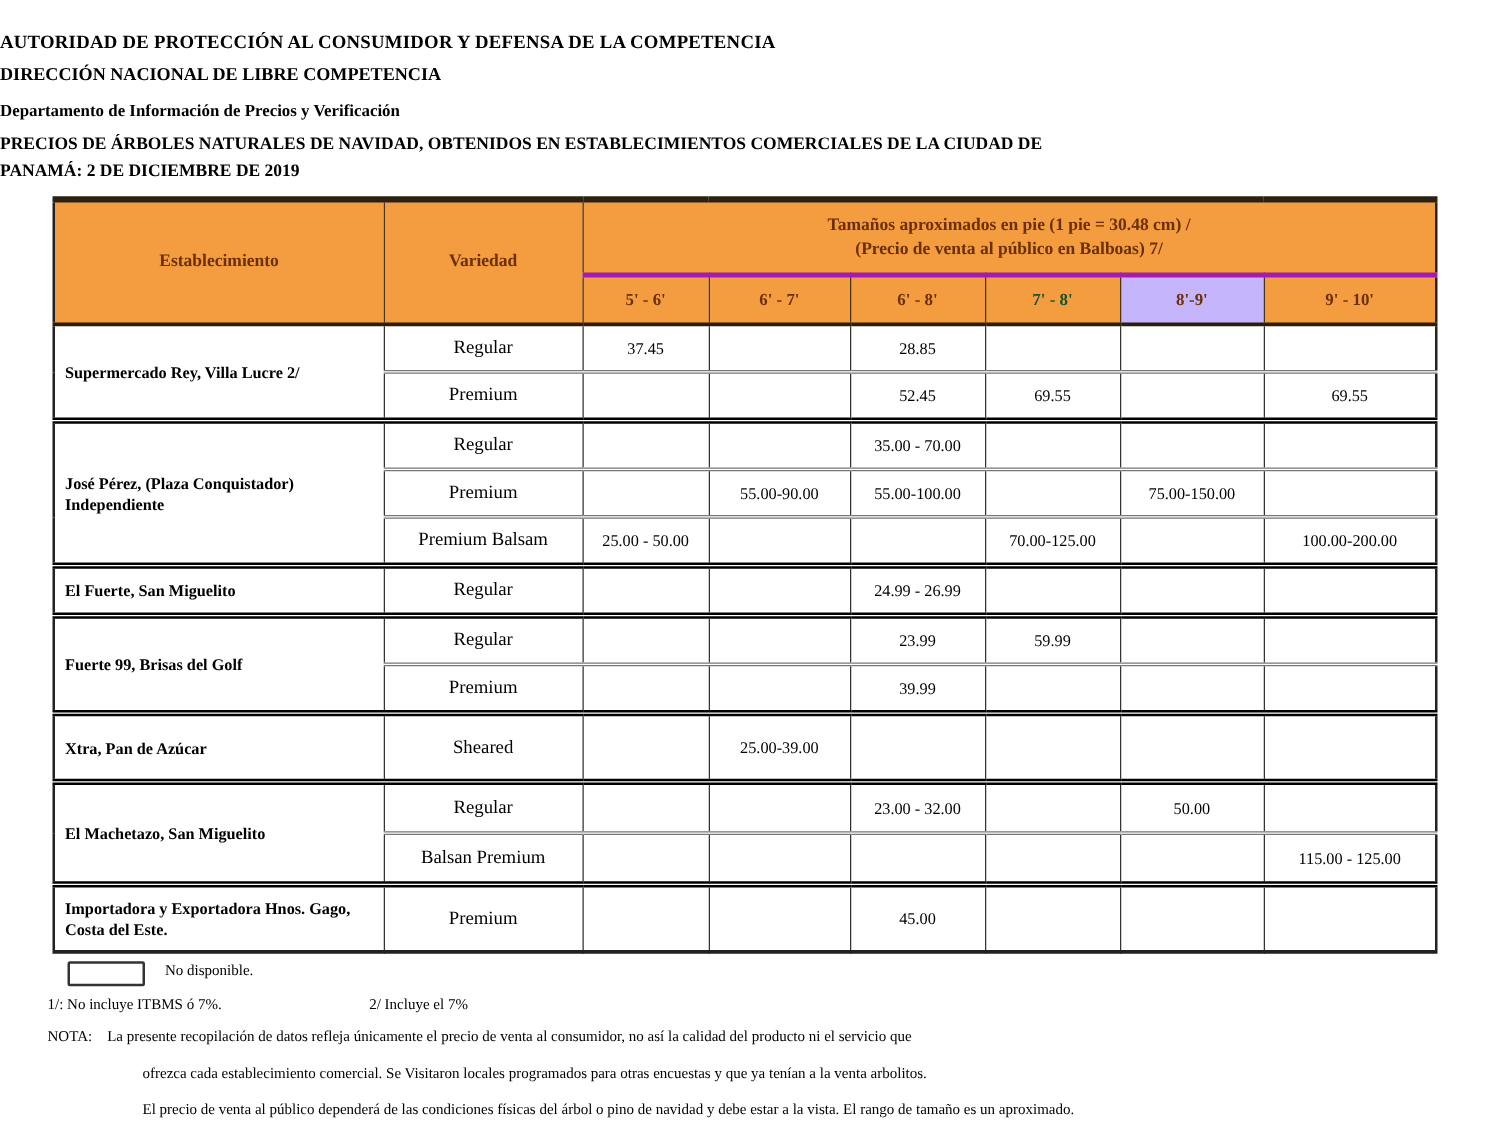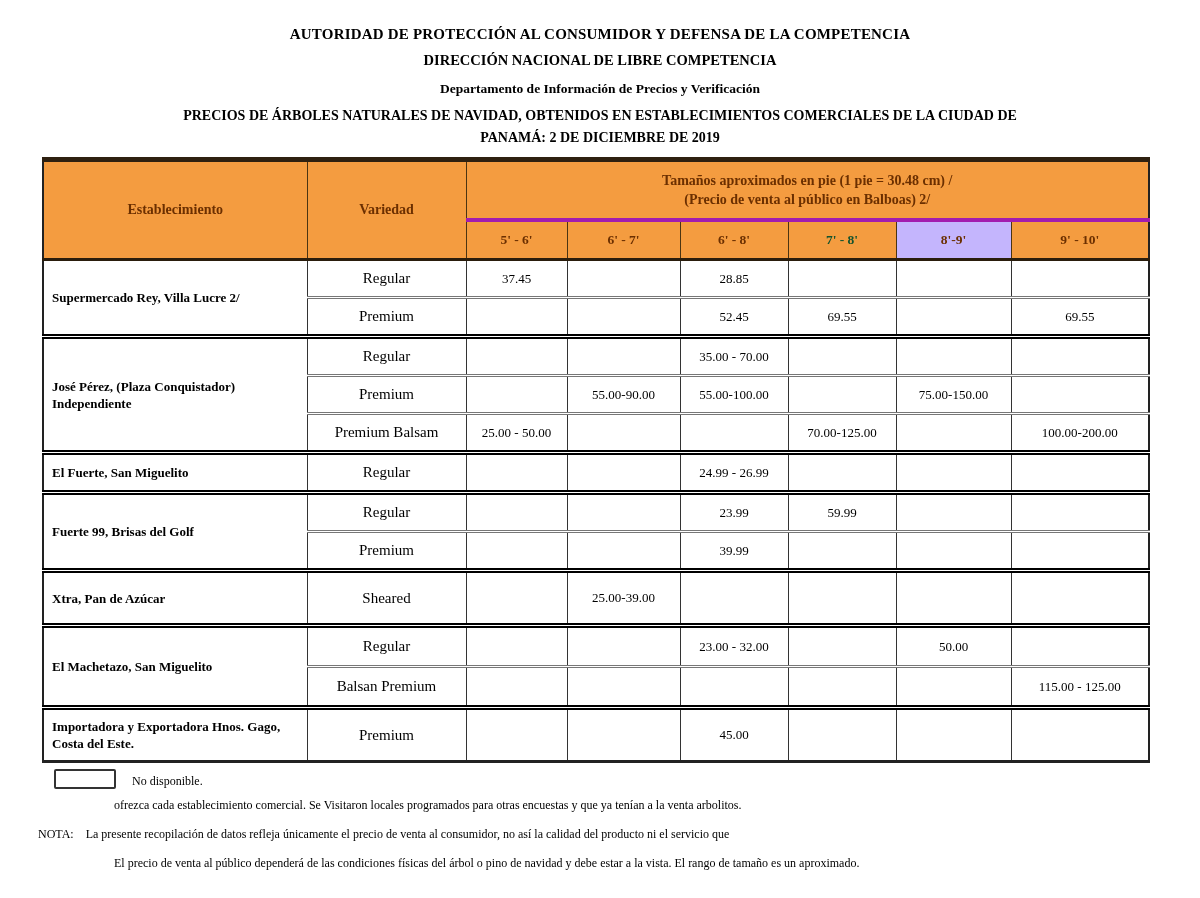--- a/index.html
+++ b/index.html
@@ -3,21 +3,21 @@
 <meta charset="utf-8">
 <style>
   html, body {
     margin: 0; padding: 0;
     width: 1200px; height: 898px;
     background: #ffffff;
     overflow: hidden;
     font-family: "Liberation Serif", serif;
     color: #000;
   }
-  .titles { padding-top: 26px; text-align: center; font-family: Liberation Serif, serif; }
+  .titles { padding-top: 26px; text-align: left; font-family: Liberation Serif, serif; }
   .t1 { font-size: 15px;   font-weight: bold; letter-spacing: 0.2px; margin-bottom: 9px; }
   .t2 { font-size: 14.5px; font-weight: bold; margin-bottom: 12px; }
   .t3 { font-size: 13.5px; font-weight: bold; margin-bottom: 8px; }
   .t4 { font-size: 14px;   font-weight: bold; line-height: 22px; }
 
   table.price-table {
     margin: 8px 0 0 42px;
     width: 1106px;
     border-collapse: collapse;
     table-layout: fixed;
@@ -60,21 +60,21 @@
     font-weight: bold;
     font-size: 13px;
     line-height: 17px;
   }
   td.var { font-weight: normal; font-size: 15px; }
   tr.group-start td { border-top: 5px double #000; }
   tr.sub-row td { border-top: 3px double #777; }
   tbody tr:nth-child(9) td, tbody tr:nth-child(12) td { height: 50px; }
   tbody tr:nth-child(10) td, tbody tr:nth-child(11) td { height: 37px; }
 
-  .legend { margin: 6px 0 0 54px; display: flex; align-items: flex-end; }
+  .legend { margin: 6px 0 0 54px; display: flex; align-items: flex-start; }
   .swatch {
     width: 58px; height: 16px;
     border: 2px solid #333;
     border-radius: 2px;
     background: #fff;
   }
   .legend-label { font-size: 12px; margin-left: 16px; }
 
   .footnotes { margin: 7px 0 0 38px; font-size: 12px; }
   .fn-row { display: flex; margin-bottom: 9px; }
@@ -106,21 +106,21 @@
       <col style="width:108px">
     <col style="width:115px">
       <col style="width:138px">
   </colgroup>
   <thead>
     <tr class="top-row">
       <th class="est-h" rowspan="2" style="background: rgb(244, 156, 64); color: rgb(107, 47, 0);">Establecimiento</th>
       <th class="var-h" rowspan="2" style="background: rgb(244, 156, 64); color: rgb(107, 47, 0);">Variedad</th>
       <th class="span-h" colspan="6" style="background: rgb(244, 156, 64); color: rgb(107, 47, 0);">
         <div>Tamaños aproximados en pie  (1 pie = 30.48 cm)  /</div>
-        <div>(Precio de venta al público en Balboas)  2/</div>
+        <div>(Precio de venta al público en Balboas)  7/</div>
       </th>
     </tr>
     <tr class="sizes">
       <th style="background: rgb(244, 156, 64); color: rgb(107, 47, 0);">5' - 6'</th>
       <th style="background: rgb(244, 156, 64); color: rgb(107, 47, 0);">6' - 7'</th>
       <th style="background: rgb(244, 156, 64); color: rgb(107, 47, 0);">6' - 8'</th>
       <th style="background: rgb(244, 156, 64); color: #14532d;">7' - 8'</th>
       <th style="background: #c4b5fd; color: rgb(107, 47, 0);">8'-9'</th>
       <th style="background: rgb(244, 156, 64); color: rgb(107, 47, 0);">9' - 10'</th>
     </tr>
@@ -243,19 +243,23 @@
       </tr>
     </tbody>
 </table>
 
 <div class="legend">
   <div class="swatch"></div>
   <div class="legend-label">No disponible.</div>
 </div>
 
 <div class="footnotes">
-  <div class="nota-line nota-cont">ofrezca cada establecimiento  comercial.  Se Visitaron locales programados para otras encuestas y que ya tenían a la venta arbolitos.</div>
+  <div class="fn-row">
+    <span class="fn1">1/: No incluye ITBMS ó 7%.</span>
+    <span class="fn2">2/ Incluye el 7%</span>
+  </div>
   <div class="nota-line nota-first">
     <span class="nota-label">NOTA:</span><span class="nota-text">La presente recopilación de datos  refleja únicamente el precio de venta al consumidor, no así la calidad del producto ni el servicio que</span>
   </div>
+  <div class="nota-line nota-cont">ofrezca cada establecimiento  comercial.  Se Visitaron locales programados para otras encuestas y que ya tenían a la venta arbolitos.</div>
   <div class="nota-line nota-cont">El precio de venta al público dependerá de las condiciones físicas del árbol o pino de navidad y debe estar a la vista.  El rango de tamaño es un aproximado.</div>
 
 </div>
 
 </body></html>

